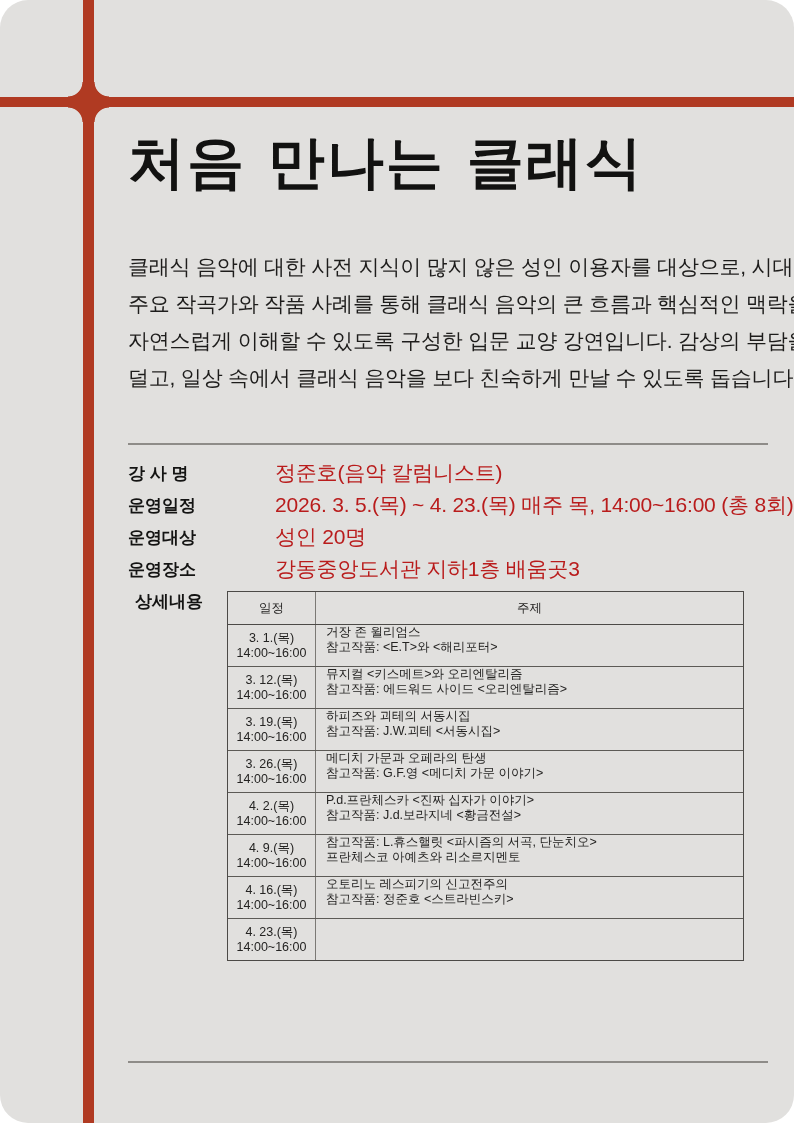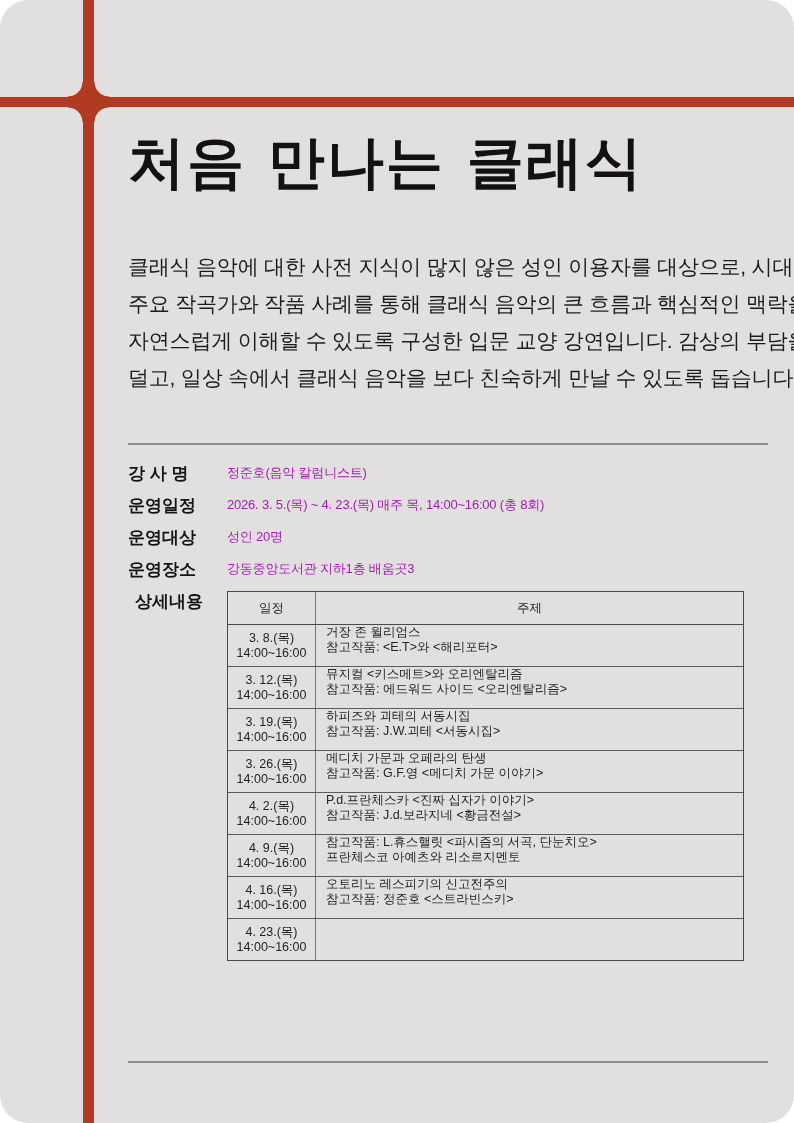--- a/index.html
+++ b/index.html
@@ -53,21 +53,21 @@
     width: 640px;
     height: 2px;
     background: #8e8c88;
   }
   .divider-top { top: 443px; }
   .divider-bottom { top: 1061px; }
 
   .fields { position: absolute; left: 128px; top: 457px; }
   .field-row { display: flex; align-items: center; height: 32px; }
   .field-label { width: 99px; font-size: 17px; font-weight: 700; color: #141413; white-space: nowrap; }
-  .field-value { font-size: 13px; color: #a21caf; white-space: nowrap; letter-spacing: -0.2px; }
+  .field-value { font-size: 21px; color: #b91c1c; white-space: nowrap; letter-spacing: -0.2px; margin-left: 48px; }
 
   .details-label {
     position: absolute; left: 128px; top: 590px;
     font-size: 17px; font-weight: 700; color: #141413; white-space: nowrap; margin-left: 7px;
   }
 
   .schedule {
     position: absolute; left: 227px; top: 591px;
     width: 517px;
     border: 1px solid #4c4a47;
@@ -140,21 +140,21 @@
   <div class="details-label">상세내용</div>
 
   <div class="schedule">
     <div class="t-row t-header">
       <div class="t-col-date">일정</div>
       <div class="t-col-topic">주제</div>
     </div>
 
     <div class="t-row t-body-row">
       <div class="t-col-date">
-        <div>3. 8.(목)</div>
+        <div>3. 1.(목)</div>
         <div>14:00~16:00</div>
       </div>
       <div class="t-col-topic">
         <div>거장 존 윌리엄스</div>
         <div>참고작품: &lt;E.T&gt;와 &lt;해리포터&gt;</div>
       </div>
     </div>
 
     <div class="t-row t-body-row">
       <div class="t-col-date">

